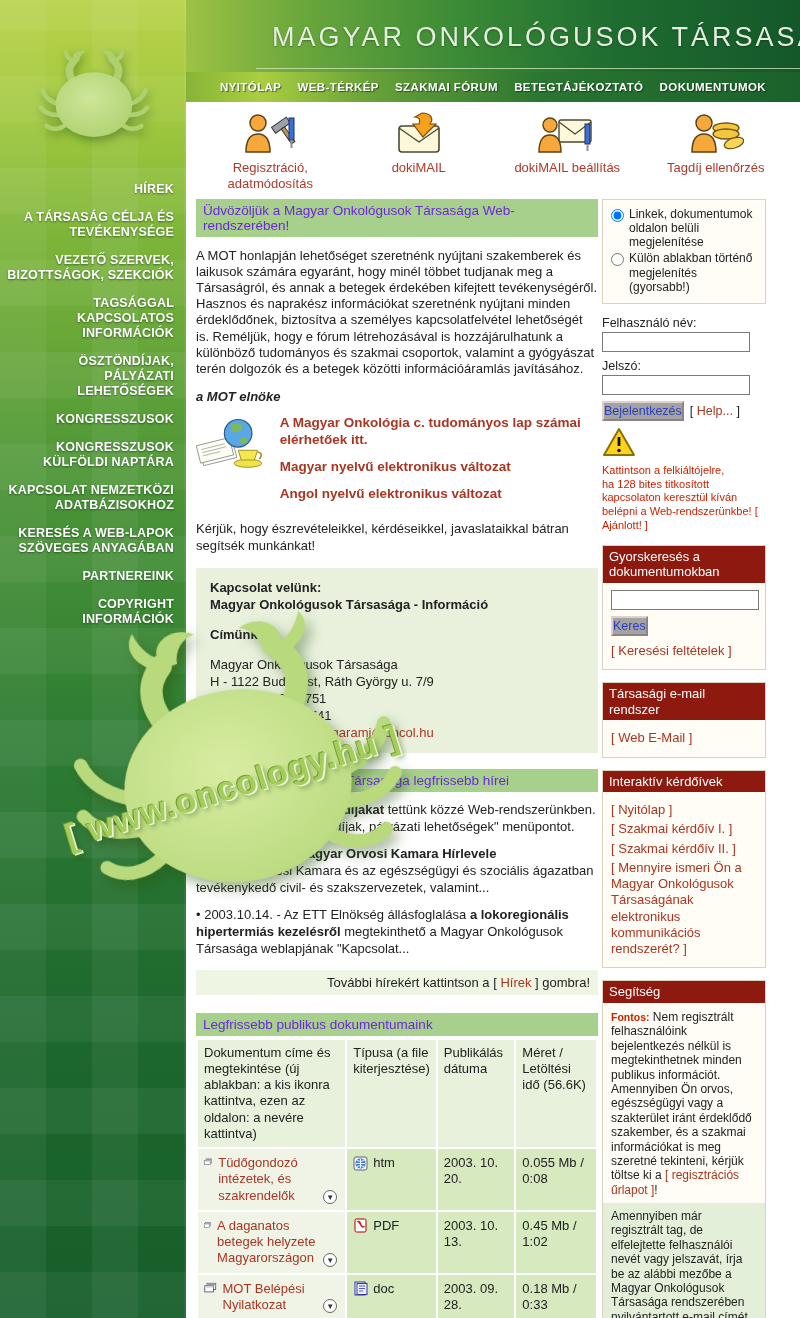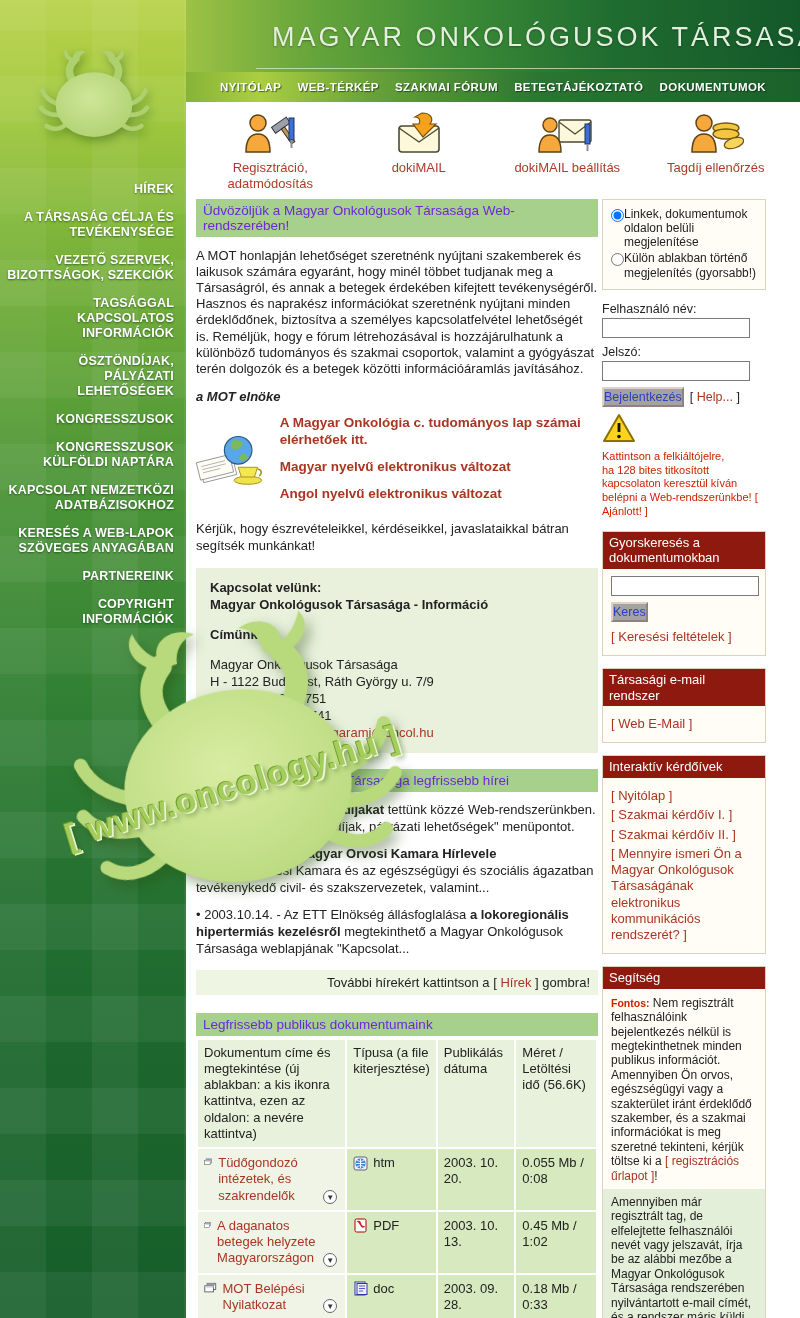--- a/index.html
+++ b/index.html
@@ -37,21 +37,21 @@
     display:flex; justify-content:space-around; padding:0 10px; }
   .ql { display:flex; flex-direction:column; align-items:center; width:150px; cursor:pointer; }
   .ql svg { margin-top:8px; }
   .ql-label { margin-top:6px; color:#b03a2a; font-size:13px; text-align:center; line-height:1.25; }
 
   
   .main { position:absolute; left:196px; top:199px; width:402px; font-size:13px; color:#222; }
   .greenbar { background:#a7d08d; color:#6d28d9; font-size:13.5px; padding:4px 7px; }
   .intro { margin:11px 0 12px; line-height:1.24; }
   .president { font-weight:bold; font-style:italic; margin:10px 0 6px; }
-  .journal { display:flex; align-items:center; margin:6px 0 2px; }
+  .journal { display:flex; align-items:flex-start; margin:6px 0 2px; }
   .journal-links { margin-left:14px; padding-top:4px; }
   .jlink { color:#a93622; font-weight:bold; font-size:13.5px; line-height:1.3; margin-bottom:9px; cursor:pointer; }
   .feedback { margin:10px 0 0; line-height:1.28; }
   .contact-box { background:#e9f1dd; padding:12px 14px; margin-top:14px; line-height:1.3; }
   .cb-b { font-weight:bold; }
   .cb-gap { height:13px; }
   .cb-mail { color:#a93622; cursor:pointer; }
   .news-item { margin:10px 0; line-height:1.3; }
   .news-item b { font-weight:bold; }
   .more-bar { background:#eef5e3; text-align:right; padding:5px 8px; margin:12px 0 18px; }
@@ -67,21 +67,21 @@
   .c1-row { display:flex; gap:6px; }
   .arrow-circle { position:absolute; right:8px; bottom:6px; width:14px; height:14px; border:1px solid #666;
     border-radius:50%; background:#fff; color:#333; font-size:8px; line-height:13px; text-align:center; cursor:pointer; }
   .ftype { display:flex; align-items:center; gap:5px;text-align:right; }
 
   
   .right { position:absolute; left:602px; top:199px; width:164px; font-size:12px; color:#222; }
   .rbox { border:1px solid #ddd3bd; background:#fffdf6; margin-bottom:12px; }
   .rbody { padding:7px 8px; }
   .redheader { background:#8e190e; color:#fff; font-size:13px; padding:3px 6px; line-height:1.2; }
-  .radio-row { display:flex; align-items:flex-start; margin-bottom:2px; cursor:pointer; }
+  .radio-row { display:flex; align-items:flex-start; gap:5px; margin-bottom:2px; cursor:pointer; }
   .radio-row input { margin-top:2px; }
   .radio-label { line-height:1.18; }
   .login { margin-bottom:6px; }
   .flabel { font-size:12.5px; margin-bottom:2px; }
   .tinput { width:148px; height:20px; border:1px solid #7b7b7b; background:#fff; font-size:12px; padding:0 3px; }
   .btnrow { display:flex; align-items:center; gap:6px; margin-top:6px; }
   .btn { background:#a3a3a3; border:2px outset #e3cfcb; color:#2b3fc0; font-size:12.5px;
     padding:1px 0; cursor:pointer; font-family:"Liberation Sans", sans-serif; }
   .helplink { font-size:12.5px; color:#222; }
   .helplink .rl { color:#a93622; cursor:pointer; }

